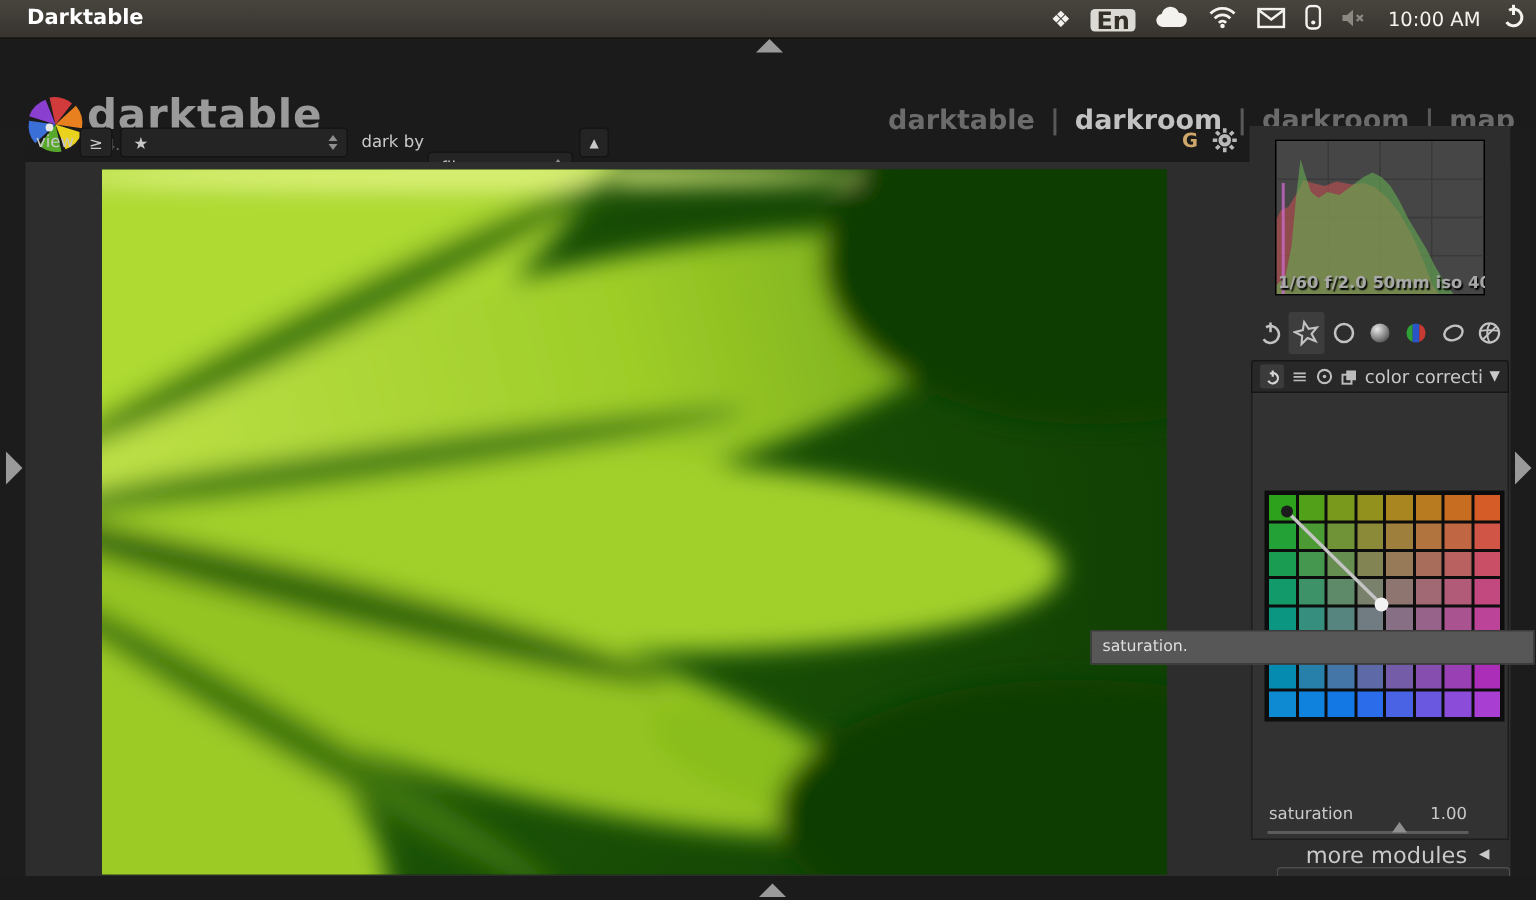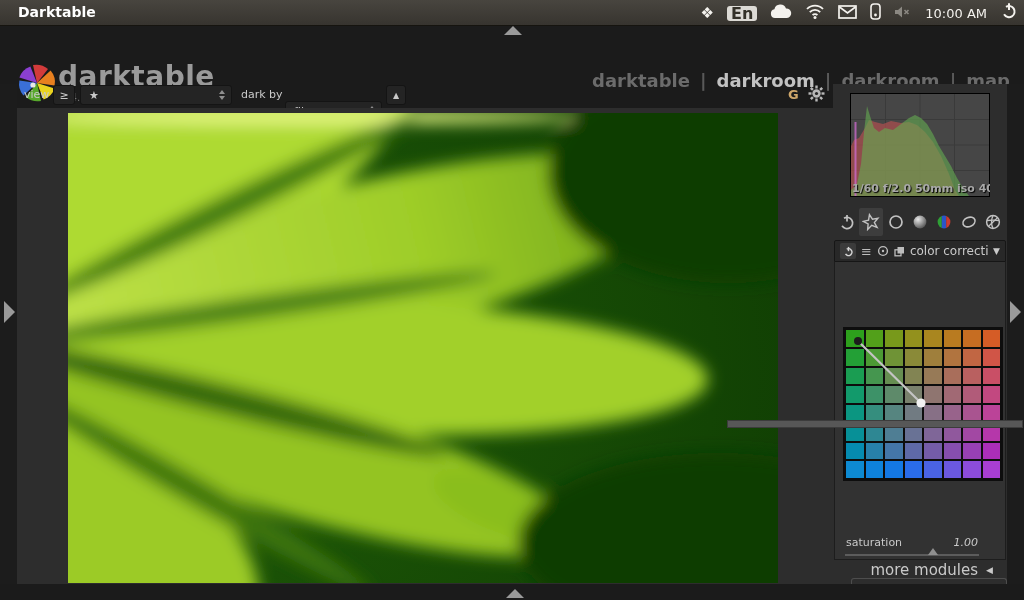--- a/index.html
+++ b/index.html
@@ -70,21 +70,21 @@
 
   #mod-body { position:absolute; left:834px; top:262px; width:172px; height:298px;
               background:#323232; border:1px solid #1d1d1d; border-top:none; z-index:3; }
   #grid-box { position:absolute; left:843px; top:327px; width:160px; height:154px;
               background:#0d0d0d; padding:3px; z-index:4; }
   #grid-cells { display:grid; width:100%; height:100%;
                 grid-template-columns:repeat(8,1fr); grid-template-rows:repeat(8,1fr); gap:2px; }
   #grid-line { position:absolute; left:843px; top:327px; width:160px; height:154px; z-index:5; pointer-events:none; }
 
   .sat-label { position:absolute; left:846px; top:536px; font-size:11px; color:#c9c9c9; z-index:4; }
-  .sat-value { position:absolute; left:900px; top:536px; width:78px; text-align:right; font-size:11px; color:#c9c9c9; z-index:4;font-style:italic; }
+  .sat-value { position:absolute; left:900px; top:536px; width:78px; text-align:right; font-size:11px; color:#c9c9c9; z-index:4; }
   .sat-track { position:absolute; left:845px; top:554px; width:134px; height:2px; background:#5c5c5c; z-index:4; }
   .sat-marker { position:absolute; left:928px; top:548px; width:0; height:0; z-index:5;
                 border-left:5px solid transparent; border-right:5px solid transparent; border-bottom:7px solid #8f8f8f; }
   #more-modules { position:absolute; left:833px; top:559px; width:168px; height:22px; z-index:4;
                   display:flex; align-items:center; justify-content:flex-end; gap:8px; padding-right:8px; cursor:pointer; }
   #more-modules .lbl { font-size:15px; color:#c9c9c9; }
   #more-modules .arr { font-size:9px; color:#c9c9c9; }
   .collapsed-outline { position:absolute; left:851px; top:578px; width:156px; height:6px; z-index:4;
                        border:1px solid #4d4d4d; border-bottom:none; border-radius:3px 3px 0 0; }
 
@@ -471,18 +471,19 @@
   <span class="arr">◀</span>
 </div>
 <div class="collapsed-outline"></div>
 
 <div class="strip" style="left:1007px;"></div>
 <div class="abs" style="left:1010px; top:301px; z-index:6;">
     <div class="tri-right"></div>
   </div>
 
 <div id="tooltip">
+  <div>saturation.</div>
 </div>
 
 <div id="bottombar"></div>
 <div class="abs" style="left:506px; top:589px; z-index:7;">
     <div class="tri-up-big"></div>
   </div>
 
 </body></html>

